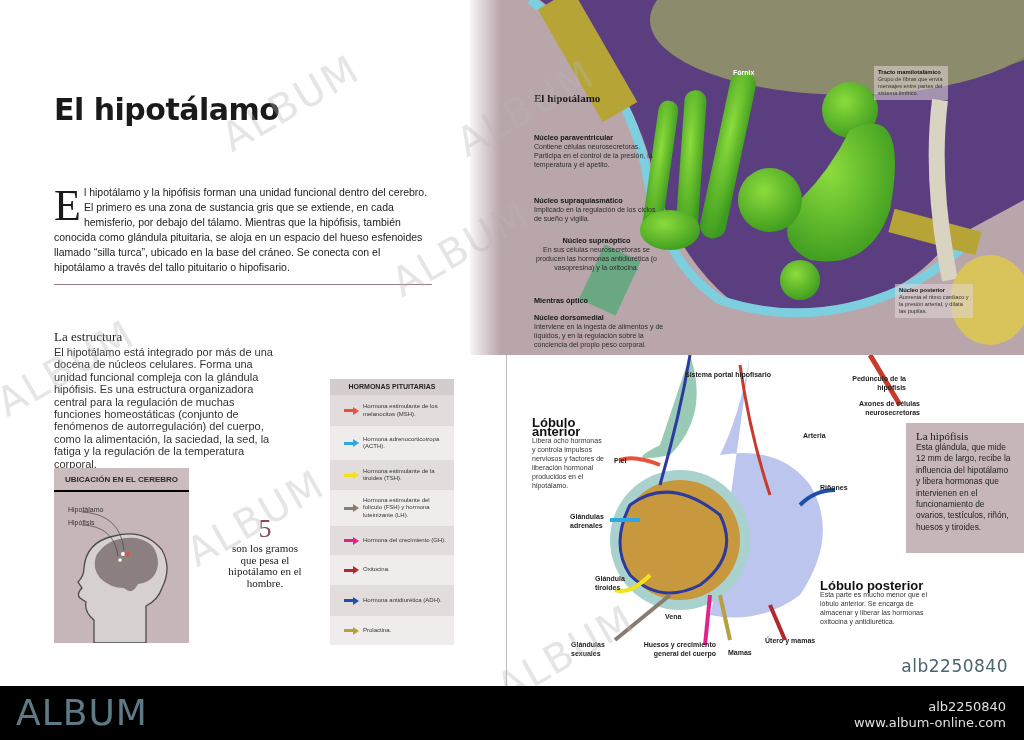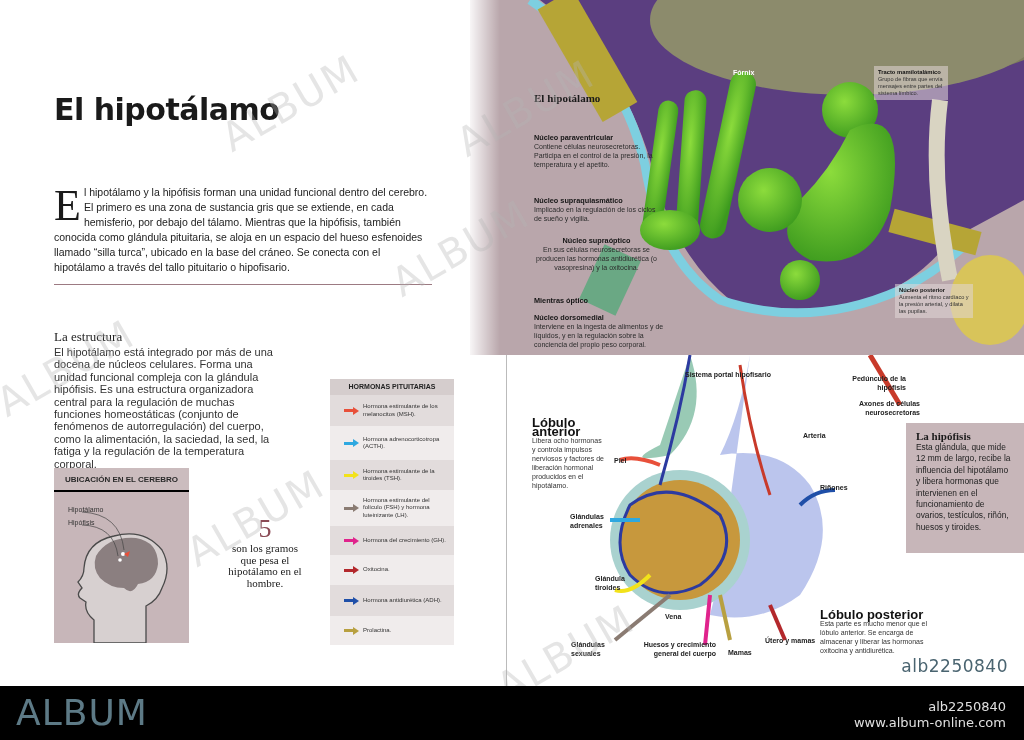--- a/index.html
+++ b/index.html
@@ -39,21 +39,21 @@
   .illus-lbl b { display: block; font-size: 7.3px; color: #151515; }
   .illus-title { position: absolute; left: 64px; top: 92px; font-family: "Liberation Serif", serif; font-weight: bold; font-size: 11px; color: #1a1a1a; }
   .note-box { position: absolute; background: rgba(225,215,215,0.55); font-size: 5.6px; line-height: 7px; padding: 3px 4px; color: #333; }
   .note-box b { display:block; font-size: 5.8px; color: #111; }
 
   
   .lbl { position: absolute; font-size: 7px; line-height: 8.5px; color: #222; font-weight: bold; }
   .desc { position: absolute; font-size: 7px; line-height: 9px; color: #333; }
   .desc b { display:block; color:#111; font-size: 13px; }
   .hipo-box { position: absolute; left: 906px; top: 423px; width: 118px; height: 130px; background: #c7b6b9; padding: 7px 10px; }
-  .hipo-title { font-family: "Liberation Serif", serif; font-weight: bold; font-size: 11px; color: #1a1a1a; }
+  .hipo-title { font-family: "Liberation Serif", serif; font-weight: normal; font-size: 11px; color: #1a1a1a; }
   .hipo-body { font-size: 8.4px; line-height: 11.4px; color: #222; }
 
   .id-right { position: absolute; right: 16px; top: 656px; font-family: "DejaVu Sans", sans-serif; font-size: 17px; color: #4a6470; letter-spacing: 0.5px; }
   .footer { position: absolute; left: 0; top: 686px; width: 1024px; height: 54px; background: #000; }
   .footer-logo { position: absolute; left: 16px; top: 6px; font-family: "DejaVu Sans", sans-serif; font-size: 36px; color: #5d7a86; letter-spacing: 1px; }
   .footer-id { position: absolute; right: 18px; top: 13px; font-size: 13px; line-height: 16px; color: #e0e0e0; text-align: right; font-family: "DejaVu Sans", sans-serif; }
 </style>
 </head>
 <body>
 
@@ -203,21 +203,21 @@
   <div class="desc" style="left:532px;top:418px;width:75px;"><b>Lóbulo anterior</b><span>Libera ocho hormonas y controla impulsos nerviosos y factores de liberación hormonal producidos en el hipotálamo.</span></div>
   <div class="lbl" style="left:614px;top:457px;">Piel</div>
   <div class="lbl" style="left:570px;top:513px;width:45px;">Glándulas adrenales</div>
   <div class="lbl" style="left:595px;top:575px;width:40px;">Glándula tiroides</div>
   <div class="lbl" style="left:665px;top:613px;">Vena</div>
   <div class="lbl" style="left:571px;top:641px;width:40px;">Glándulas sexuales</div>
   <div class="lbl" style="left:636px;top:641px;width:80px;text-align:right;">Huesos y crecimiento general del cuerpo</div>
   <div class="lbl" style="left:728px;top:649px;">Mamas</div>
   <div class="lbl" style="left:765px;top:637px;">Útero y mamas</div>
   <div class="lbl" style="left:820px;top:484px;">Riñones</div>
-  <div class="desc" style="left:820px;top:581px;width:110px;margin-top:29px;"><b>Lóbulo posterior</b><span>Esta parte es mucho menor que el lóbulo anterior. Se encarga de almacenar y liberar las hormonas oxitocina y antidiurética.</span></div>
+  <div class="desc" style="left:820px;top:581px;width:110px;"><b>Lóbulo posterior</b><span>Esta parte es mucho menor que el lóbulo anterior. Se encarga de almacenar y liberar las hormonas oxitocina y antidiurética.</span></div>
 
   <div class="hipo-box">
     <div class="hipo-title">La hipófisis</div>
     <div class="hipo-body">Esta glándula, que mide 12 mm de largo, recibe la influencia del hipotálamo y libera hormonas que intervienen en el funcionamiento de ovarios, testículos, riñón, huesos y tiroides.</div>
   </div>
 
   <div class="watermark" style="left:215px;top:80px;">ALBUM</div>
   <div class="watermark" style="left:450px;top:85px;">ALBUM</div>
   <div class="watermark" style="left:385px;top:225px;">ALBUM</div>
   <div class="watermark" style="left:180px;top:495px;">ALBUM</div>

